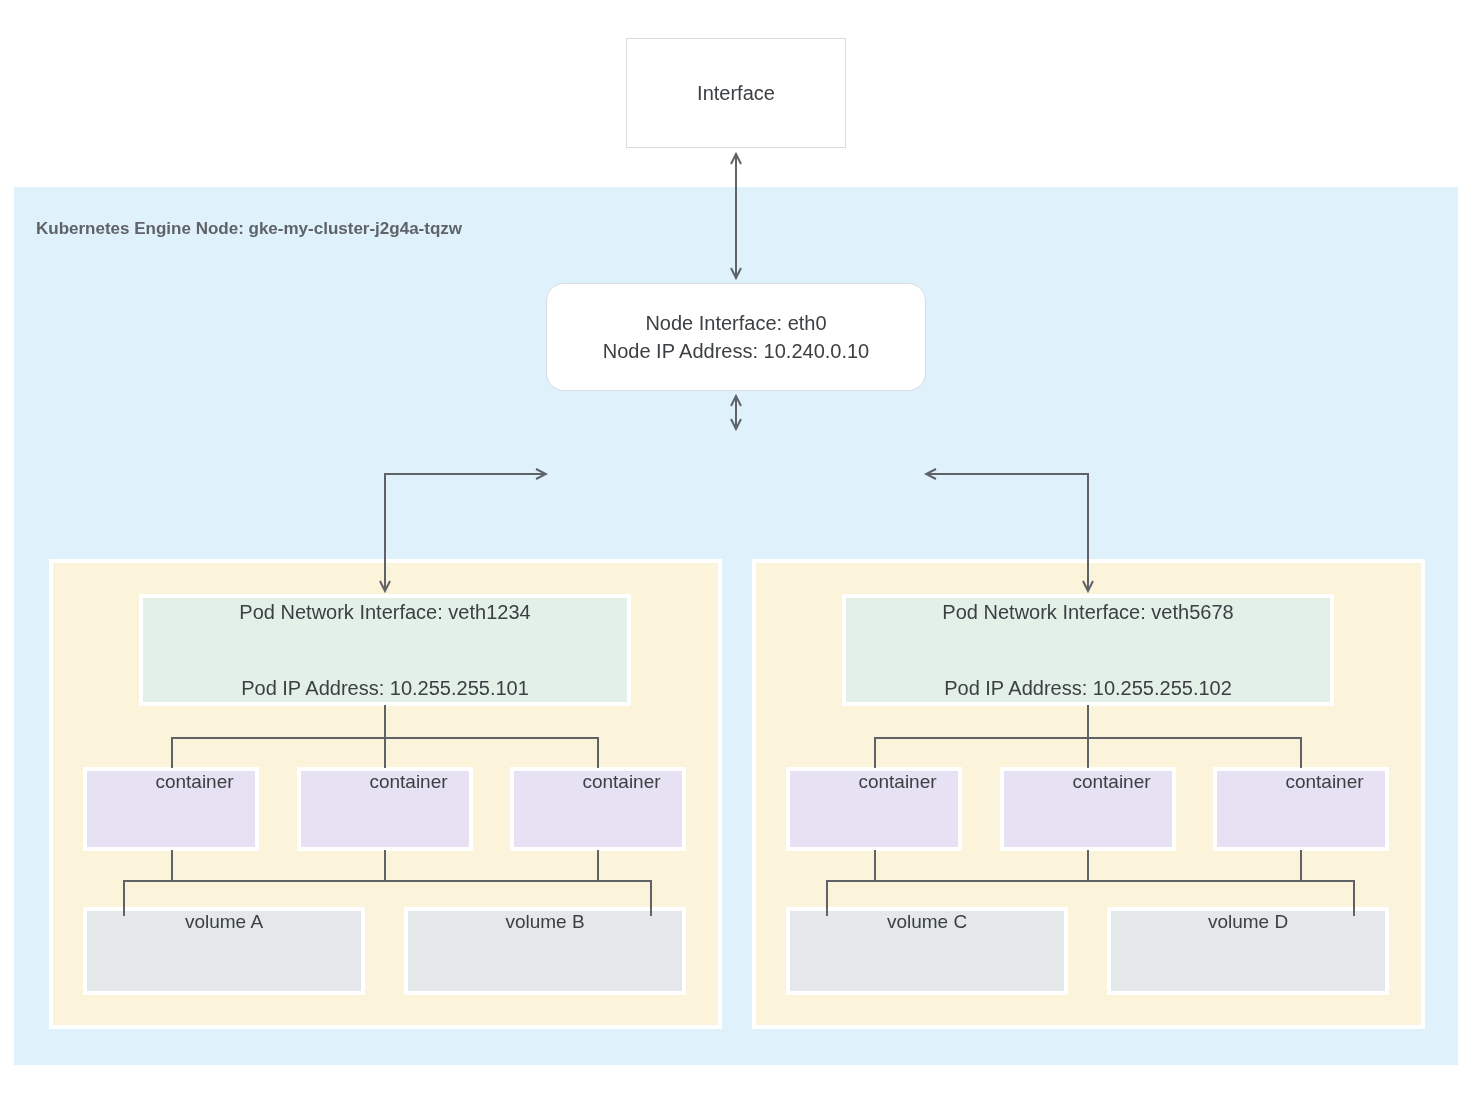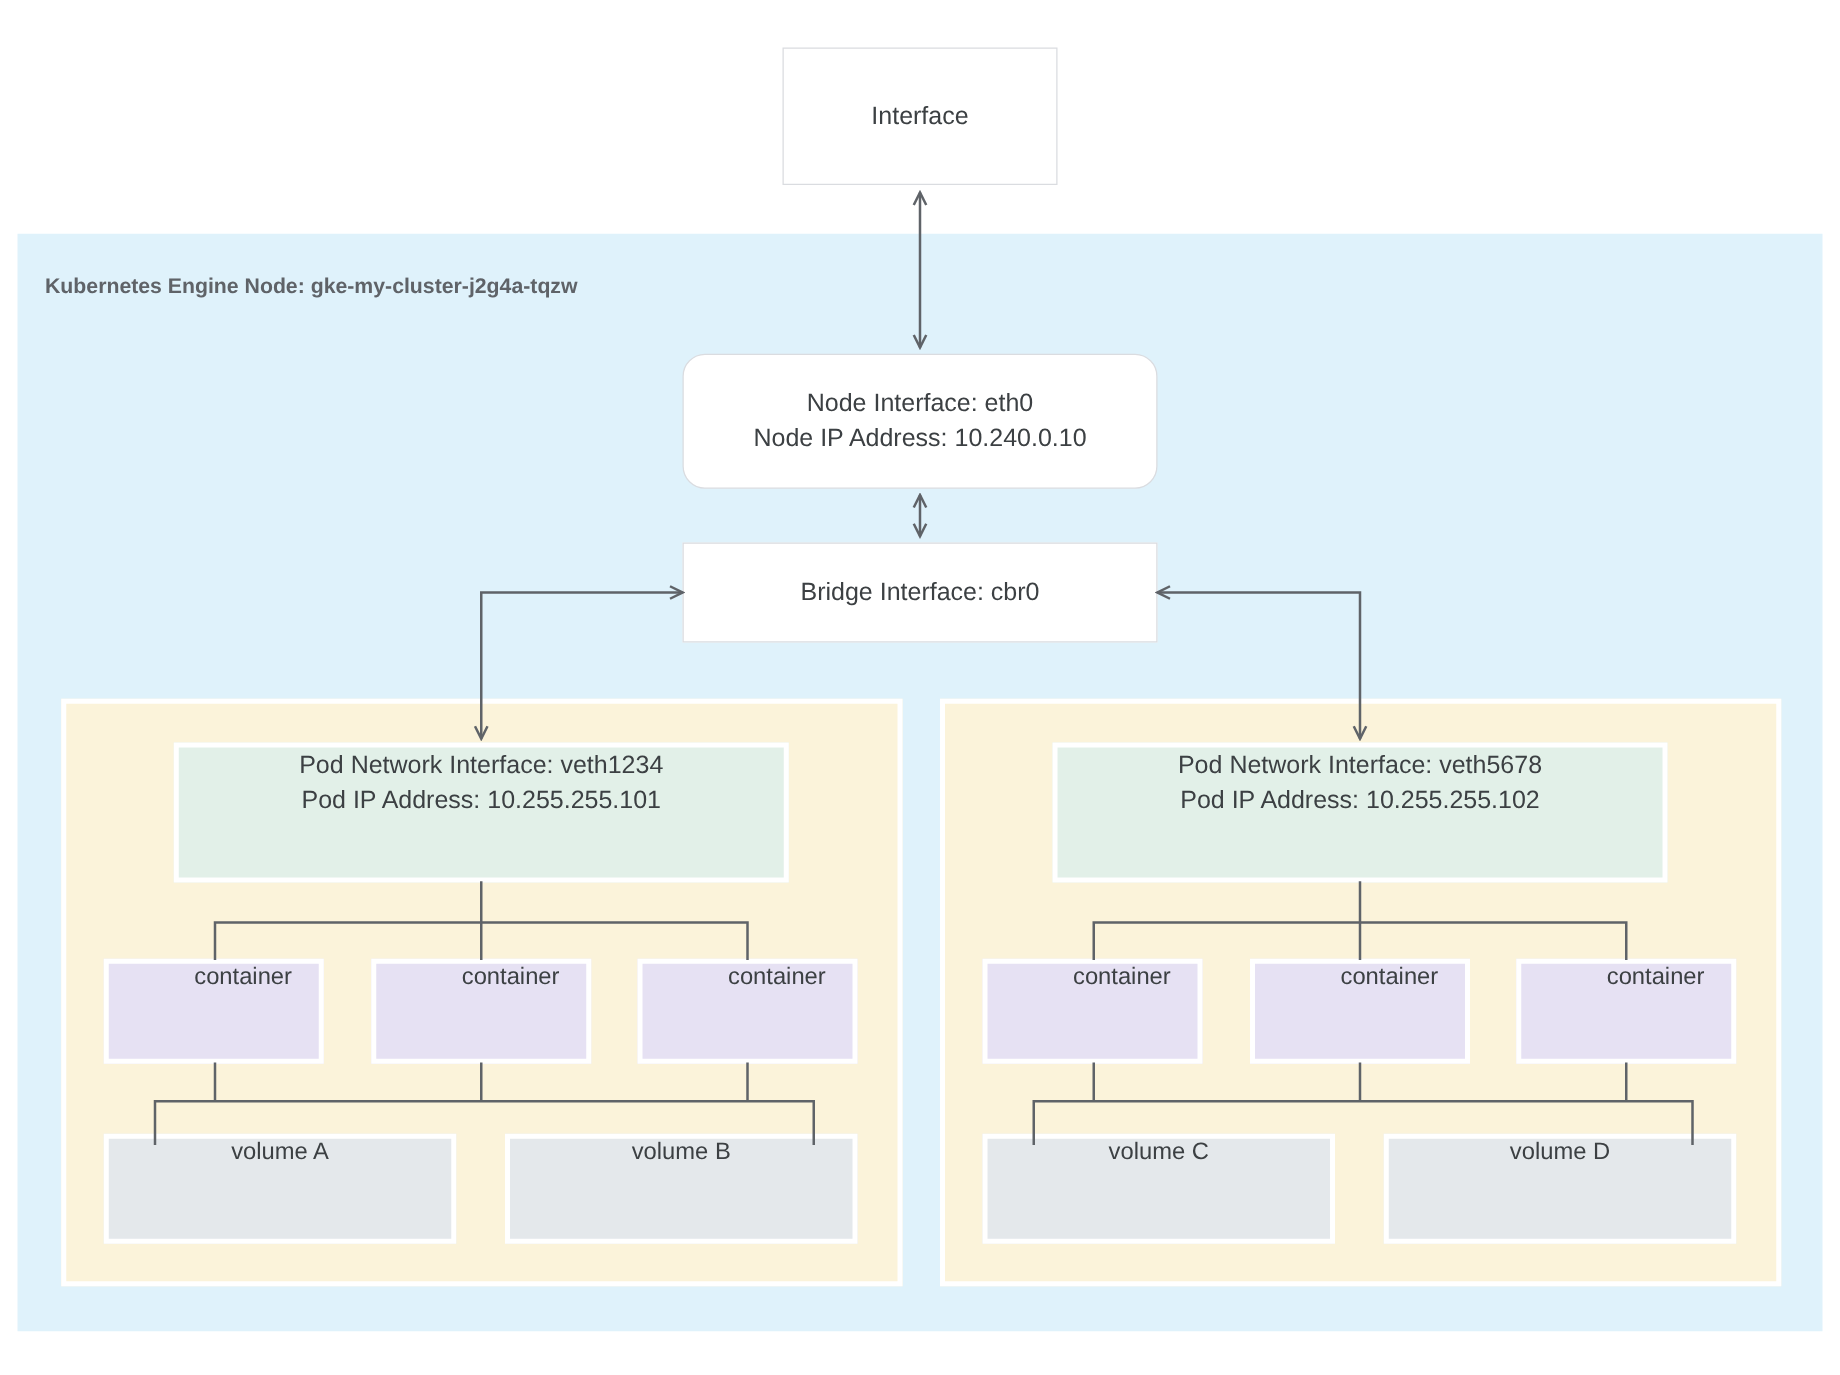--- a/index.html
+++ b/index.html
@@ -57,21 +57,21 @@
   .pod-1 { left: 49px; }
   .pod-2 { left: 752px; }
 
   .pod .inner-box {
     position: absolute;
     box-sizing: border-box;
     border: 4px solid #ffffff;
     display: flex;
     flex-direction: column;
     align-items: center;
-    justify-content: flex-start;
+    justify-content: space-between;
     text-align: center;
     z-index: 2;
   }
   .pod-if-box {
     left: 86px; top: 31px;
     width: 492px; height: 112px;
     background: var(--pod_interface_bg, #E2F0E8);
     font-size: 20px;
     line-height: 28px;
     border-width: 5px;
@@ -122,23 +122,20 @@
 
   <div class="wbox internet-box">
     <div>Interface</div>
   </div>
 
   <div class="wbox node-if-box">
     <div>Node Interface: eth0</div>
     <div>Node IP Address: 10.240.0.10</div>
   </div>
 
-  <div class="wbox bridge-box">
-    <div>Bridge Interface: cbr0</div>
-  </div>
 
   <div class="pod pod-1">
     <div class="inner-box pod-if-box">
       <div>Pod Network Interface: veth1234</div>
       <div>Pod IP Address: 10.255.255.101</div>
     </div>
     <div class="inner-box container-box container-1">container</div>
     <div class="inner-box container-box container-2">container</div>
     <div class="inner-box container-box container-3">container</div>
     <div class="inner-box volume-box volume-2">volume B</div>

